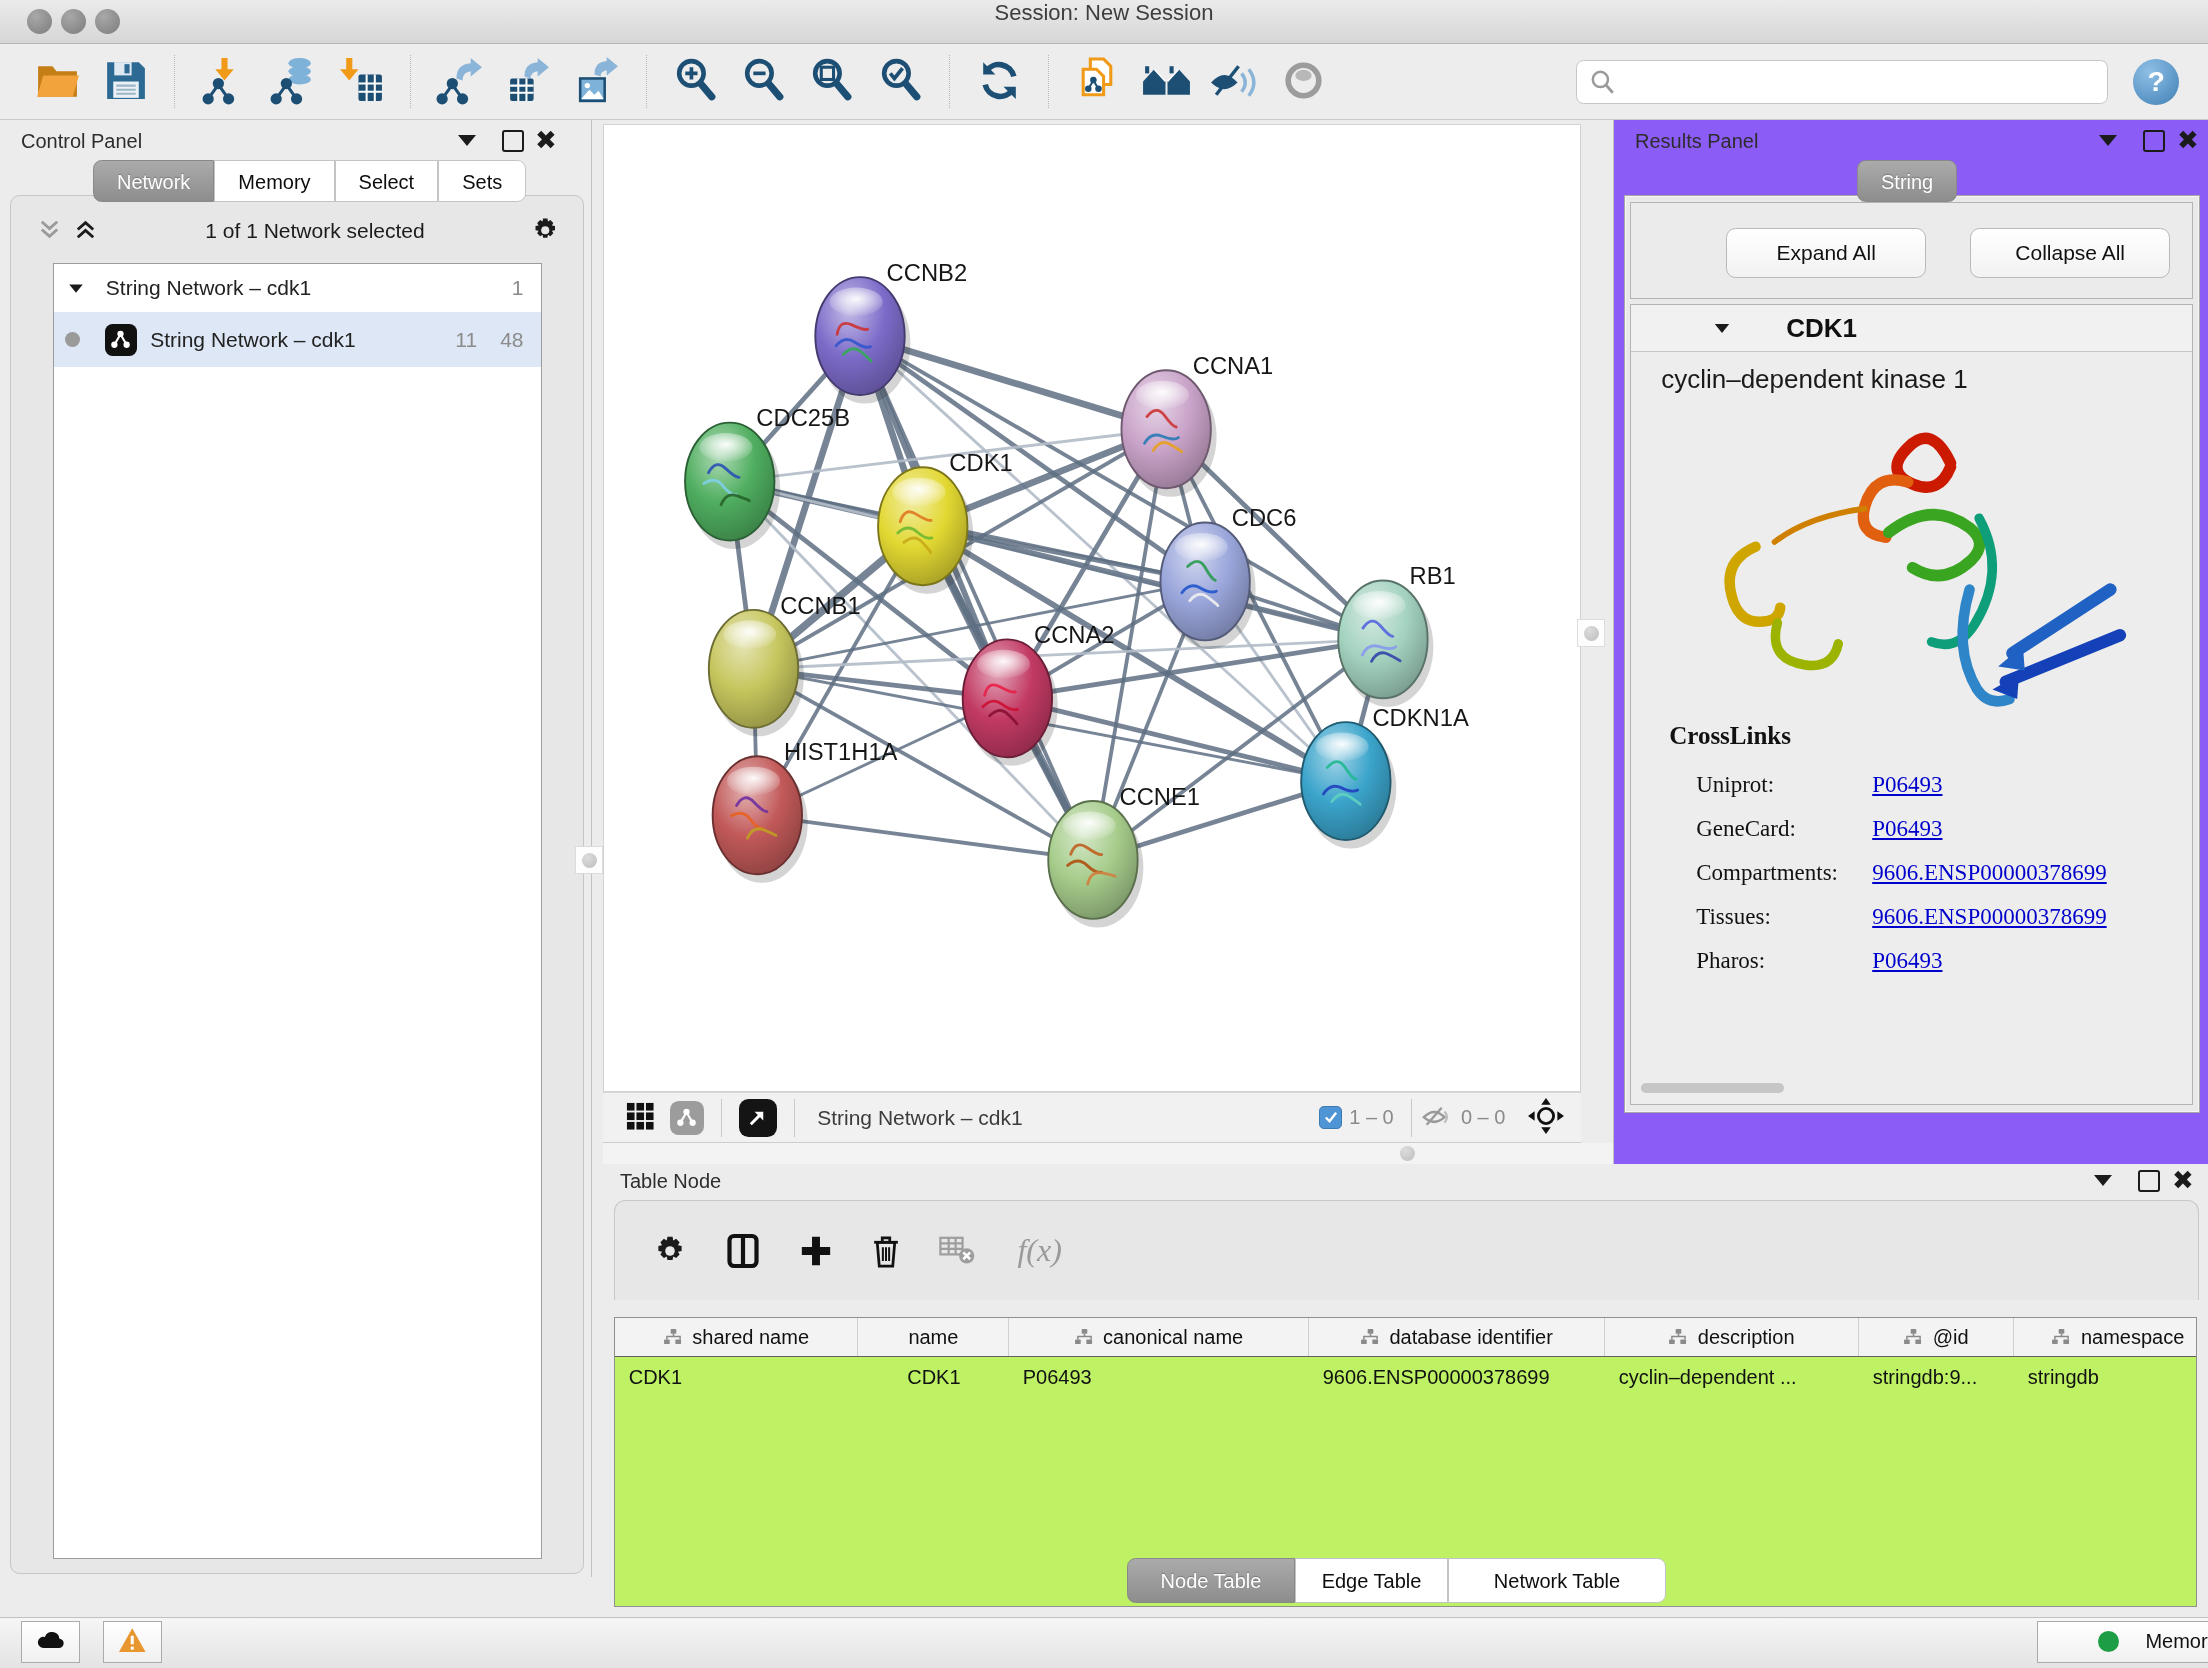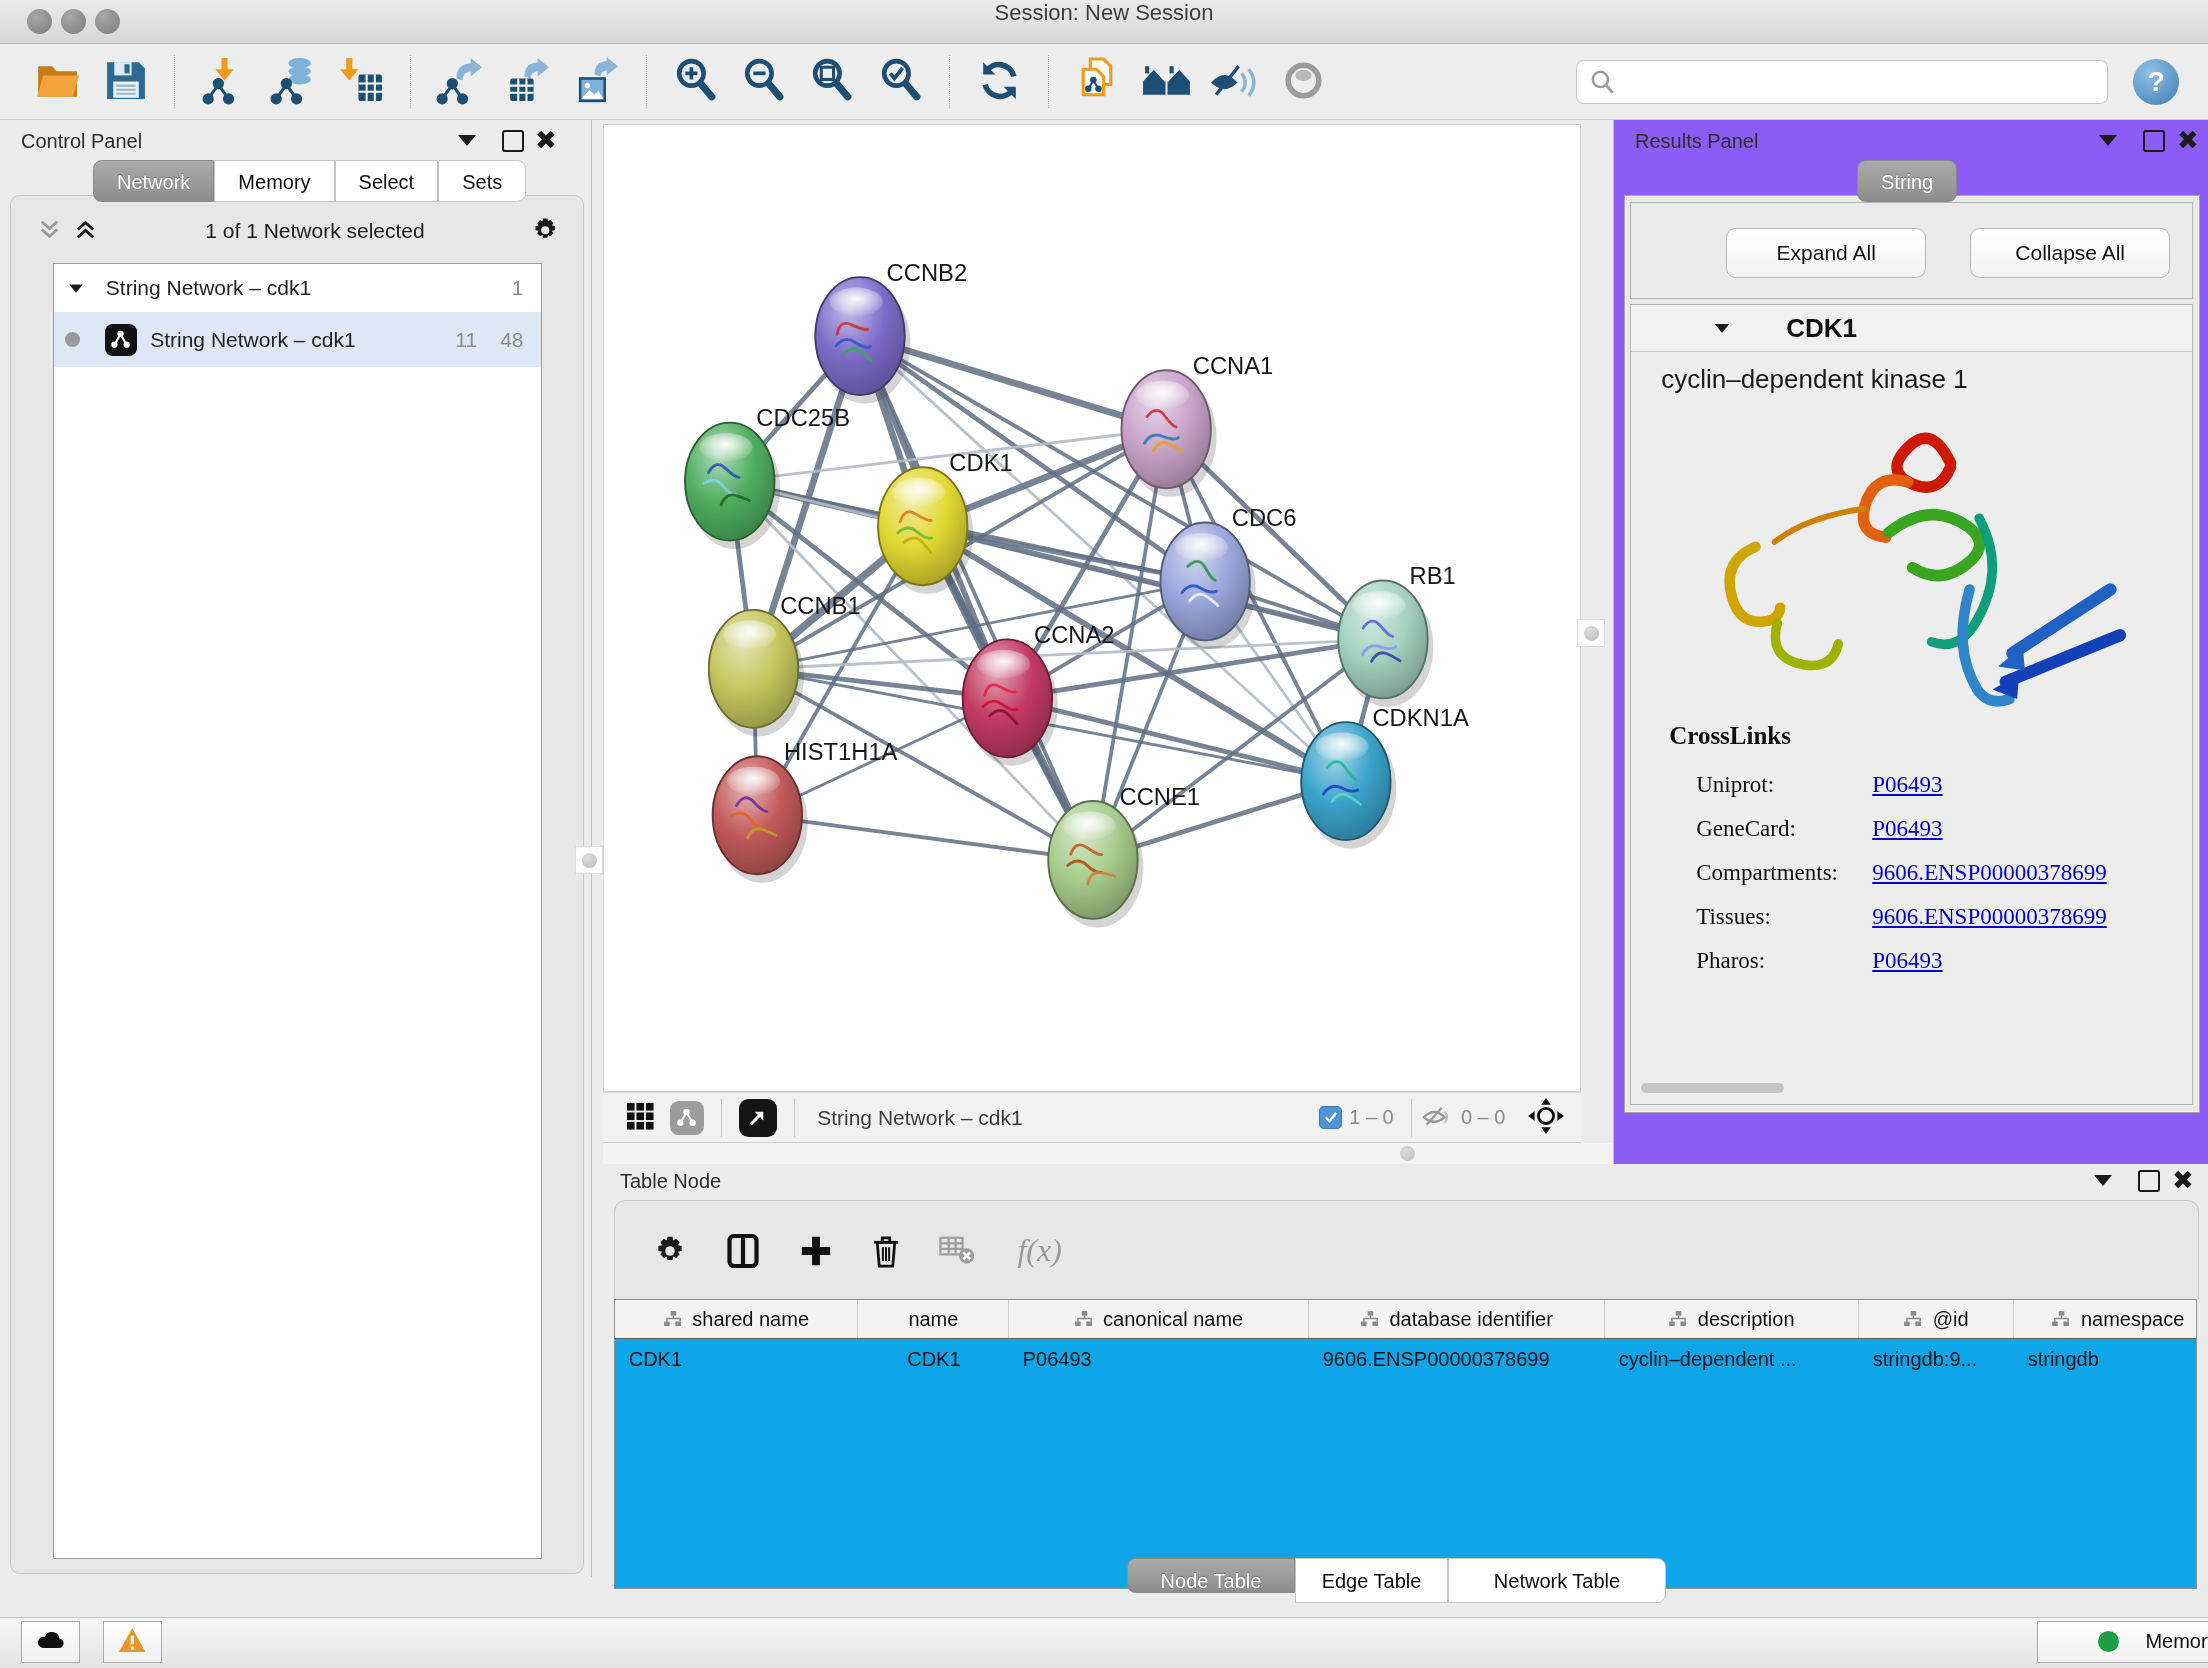--- a/index.html
+++ b/index.html
@@ -75,21 +75,21 @@
   .cl-row{display:flex;height:44px;align-items:center;}
   .cl-label{width:176px;font-size:23px;color:#111;padding-left:27px;}
   .cl-link{font-size:23px;color:#0000cc;text-decoration:underline;}
   #rp-hscroll{left:9.5px;top:778px;width:143px;height:9.5px;background:#c6c6c6;border-radius:4.8px;}
   
   #table-panel{left:603px;top:1164px;width:1605px;height:453px;background:#ececec;}
   #tp-toolbar{left:11.4px;top:36px;width:1583px;height:99px;background:#e7e7e7;
     border:1px solid #c8c8c8;border-bottom:none;border-radius:11.4px 11.4px 0 0;display:flex;align-items:center;}
   .tp-ic{margin-left:38px;display:flex;align-items:center;}
   #fx-label{font-family:"Liberation Serif",serif;font-style:italic;font-size:32px;color:#9a9a9a;margin-left:42px;}
-  #tp-table{left:11.4px;top:135px;width:1583px;height:290px;background:#0ea5e9;border:1.9px solid #8f8f8f;box-sizing:border-box;overflow:hidden;}
+  #tp-table{left:11.4px;top:153px;width:1583px;height:290px;background:#bef264;border:1.9px solid #8f8f8f;box-sizing:border-box;overflow:hidden;}
   #thead-row{display:flex;height:38px;background:#f3f3f3;border-bottom:1.9px solid #606060;}
   .th{display:flex;align-items:center;justify-content:center;font-size:20px;color:#111;
     border-right:1px solid #cfcfcf;box-sizing:border-box;flex:none;gap:9.5px;}
   .attr-ic{display:flex;align-items:center;}
   #tbody-row{display:flex;height:40px;align-items:center;}
   .td{font-size:20px;color:#111;padding-left:13.3px;box-sizing:border-box;flex:none;white-space:nowrap;overflow:hidden;}
   .td.ctr{text-align:center;padding-left:0;}
   #tp-tabs{left:524px;top:394px;display:flex;}
   
   #statusbar{left:0;top:1617px;width:2208px;height:51px;background:linear-gradient(#f6f6f6,#e3e3e3);
@@ -809,21 +809,21 @@
         <div class="td" style="width: 300px;">P06493</div>
         <div class="td" style="width: 296px;">9606.ENSP00000378699</div>
         <div class="td" style="width: 254px;">cyclin–dependent ...</div>
         <div class="td" style="width: 155px;">stringdb:9...</div>
         <div class="td" style="width: 209px;">stringdb</div>
       </div>
 
   </div>
 
   <div id="tp-tabs" class="abs">
-    <span class="tab sel first" style="width:168px;text-align:center;padding:0;height:35px;line-height:45px">Node Table</span>
+    <span class="tab sel first" style="width:168px;text-align:center;padding:0;height:45px;line-height:45px">Node Table</span>
       <span class="tab" style="width:153px;text-align:center;padding:0;height:45px;line-height:45px">Edge Table</span>
       <span class="tab last" style="width:218px;text-align:center;padding:0;height:45px;line-height:45px">Network Table</span>
   </div>
 </div>
 
 <div id="statusbar" class="abs">
   <div class="sb-btn abs" style="left:21px;top:2.9px;width:57px">
     <span><svg width="30" height="23" viewBox="0 0 32 24">
           <path d="M8 20a6 6 0 1 1 1.5-11.8A8 8 0 0 1 25 10a5 5 0 0 1-1 10z" fill="#111"></path>
         </svg></span>

